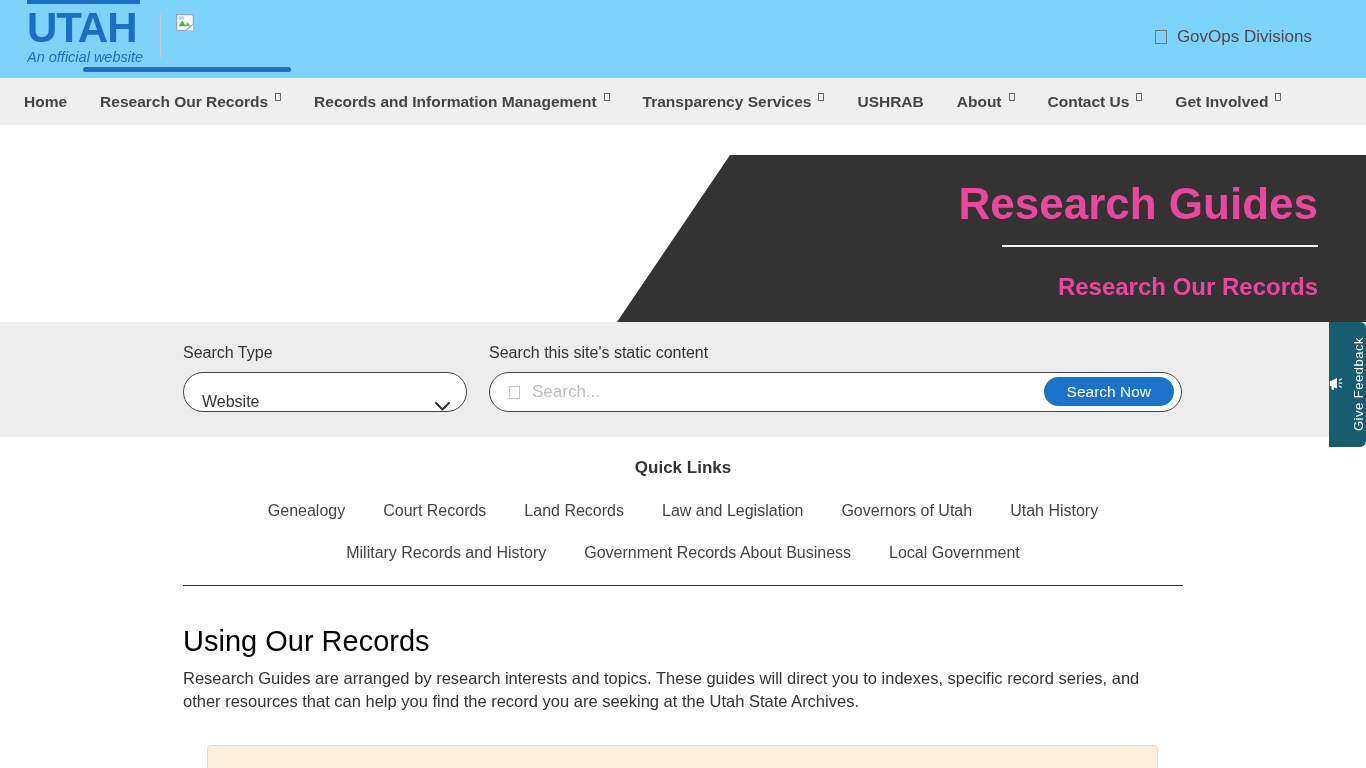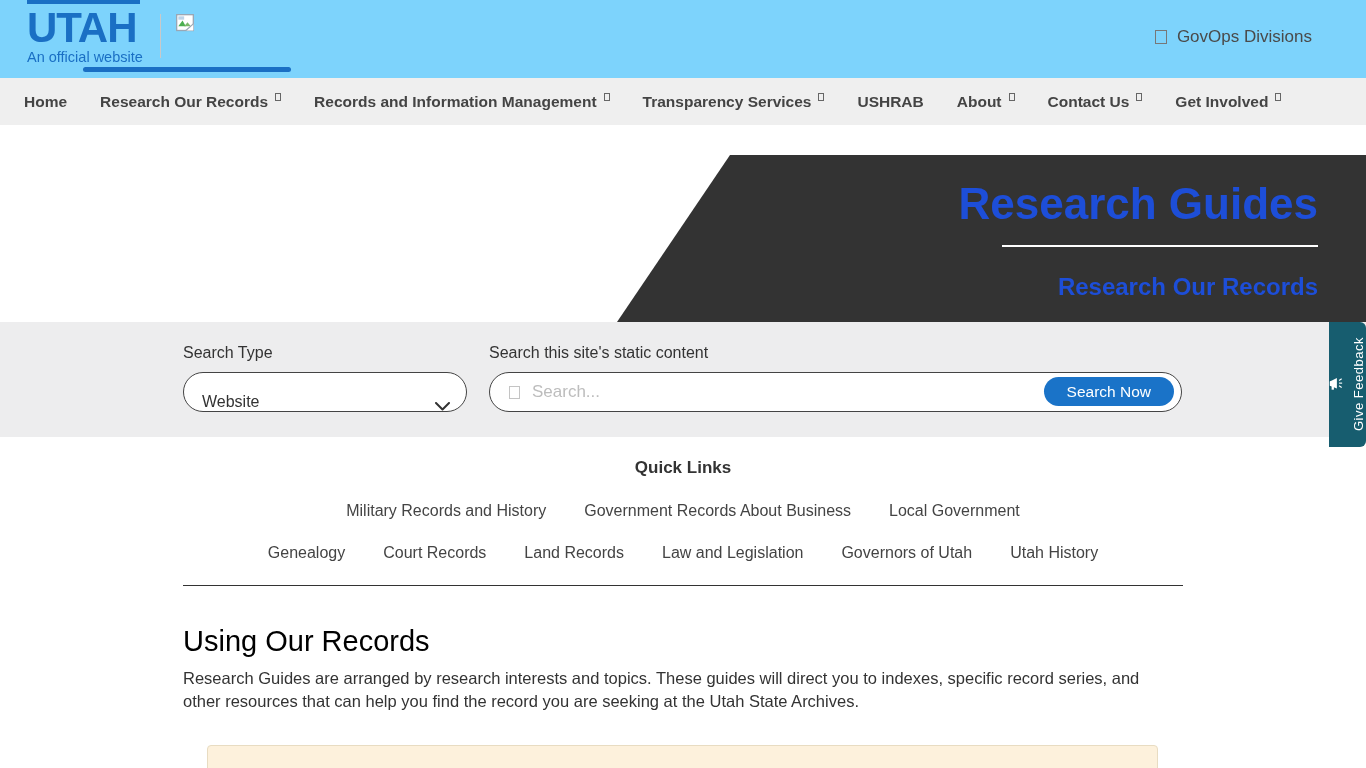--- a/index.html
+++ b/index.html
@@ -4,21 +4,21 @@
 <style>
   * { margin:0; padding:0; box-sizing:border-box; }
   html,body { width:1366px; height:768px; overflow:hidden; background:#fff;
               font-family:"Liberation Sans", sans-serif; }
 
   
   .header { position:relative; height:78px; background:#7dd3fc; }
   .logo-topbar { position:absolute; left:27px; top:0; width:113px; height:4px; background:#1a6fc4; }
   .logo-block { position:absolute; left:27px; top:8px; width:124px; height:58px; overflow:hidden; }
   .logo-title { font-size:42px; font-weight:700; color:#1a6fc4; letter-spacing:-1px; line-height:40px; }
-  .logo-sub { font-size:14.5px; color:#1a6fc4; white-space:nowrap; margin-top:1px; }
+  .logo-sub { font-size:14.5px; color:#1a6fc4; white-space:nowrap; margin-top:1px;font-style:italic; }
   .logo-divider { position:absolute; left:160px; top:14px; width:1px; height:44px; background:#c9c9c9; }
   .broken-img { position:absolute; left:175px; top:13px; }
   .govops { position:absolute; right:54px; top:27px; display:flex; align-items:center; gap:10px;
             font-size:17px; color:#4a4a4a; cursor:pointer; }
   .tofu { display:inline-block; border:1px solid #777; }
   .govops .tofu { width:12px; height:14px; }
 
   
   .nav { position:relative; height:47px; background:#efefef; display:flex; align-items:center;
          padding-left:24px; gap:33px; }
@@ -27,21 +27,21 @@
   .nav-item .tofu { width:6px; height:8px; border-color:#666; margin-left:7px; vertical-align:6px; }
   .active-bar { position:absolute; top:-26px; left:-17px; right:-10px; height:5px;
                 background:#1a6fc4; border-radius:4px; }
 
   .white-gap { height:30px; background:#fff; }
 
   
   .banner { position:relative; height:167px; background:#fff; }
   .banner-shape { position:absolute; inset:0; background:#333333;
                   clip-path:polygon(730px 0, 100% 0, 100% 100%, 617px 100%); }
-  .banner-content { position:absolute; right:48px; top:0; width:620px; text-align:right; color:#1d4ed8; }
+  .banner-content { position:absolute; right:48px; top:0; width:620px; text-align:right; color:#ec4899; }
   .banner-title { font-size:44px; font-weight:700; margin-top:24px; }
   .banner-rule { width:316px; height:2px; background:#fff; margin:16px 0 0 auto; }
   .banner-subtitle { font-size:24px; font-weight:700; margin-top:26px; }
 
   
   .search-section { position:relative; height:115px; background:#ededee; }
   .search-col-type { position:absolute; left:183px; top:22px; }
   .search-col-main { position:absolute; left:489px; top:22px; }
   .search-label { font-size:16px; color:#333; margin-bottom:10px; }
   .select-pill { position:relative; width:284px; height:40px; background:#fff; border:1.5px solid #444;
@@ -173,32 +173,32 @@
     <line x1="11.5" y1="4" x2="14.5" y2="2" stroke="#ffffff" stroke-width="1.3"></line>
     <line x1="11.5" y1="7" x2="15" y2="7" stroke="#ffffff" stroke-width="1.3"></line>
     <line x1="11.5" y1="10" x2="14.5" y2="12" stroke="#ffffff" stroke-width="1.3"></line>
   </svg>
   <span class="feedback-label">Give Feedback</span>
 </div>
 
 <div class="quick-links">
   <div class="ql-title">Quick Links</div>
   <div class="ql-row">
-    <a class="ql-link">Military Records and History</a>
-    <a class="ql-link">Government Records About Business</a>
-    <a class="ql-link">Local Government</a>
-  </div>
-  <div class="ql-row">
     <a class="ql-link">Genealogy</a>
     <a class="ql-link">Court Records</a>
     <a class="ql-link">Land Records</a>
     <a class="ql-link">Law and Legislation</a>
     <a class="ql-link">Governors of Utah</a>
     <a class="ql-link">Utah History</a>
   </div>
+  <div class="ql-row">
+    <a class="ql-link">Military Records and History</a>
+    <a class="ql-link">Government Records About Business</a>
+    <a class="ql-link">Local Government</a>
+  </div>
   <div class="ql-divider"></div>
 </div>
 
 <div class="content">
   <h1 class="content-heading">Using Our Records</h1>
   <p class="content-para">Research Guides are arranged by research interests and topics. These guides will direct you to indexes, specific record series, and other resources that can help you find the record you are seeking at the Utah State Archives.</p>
   <div class="alert-box"></div>
 </div>
 
 </body></html>

